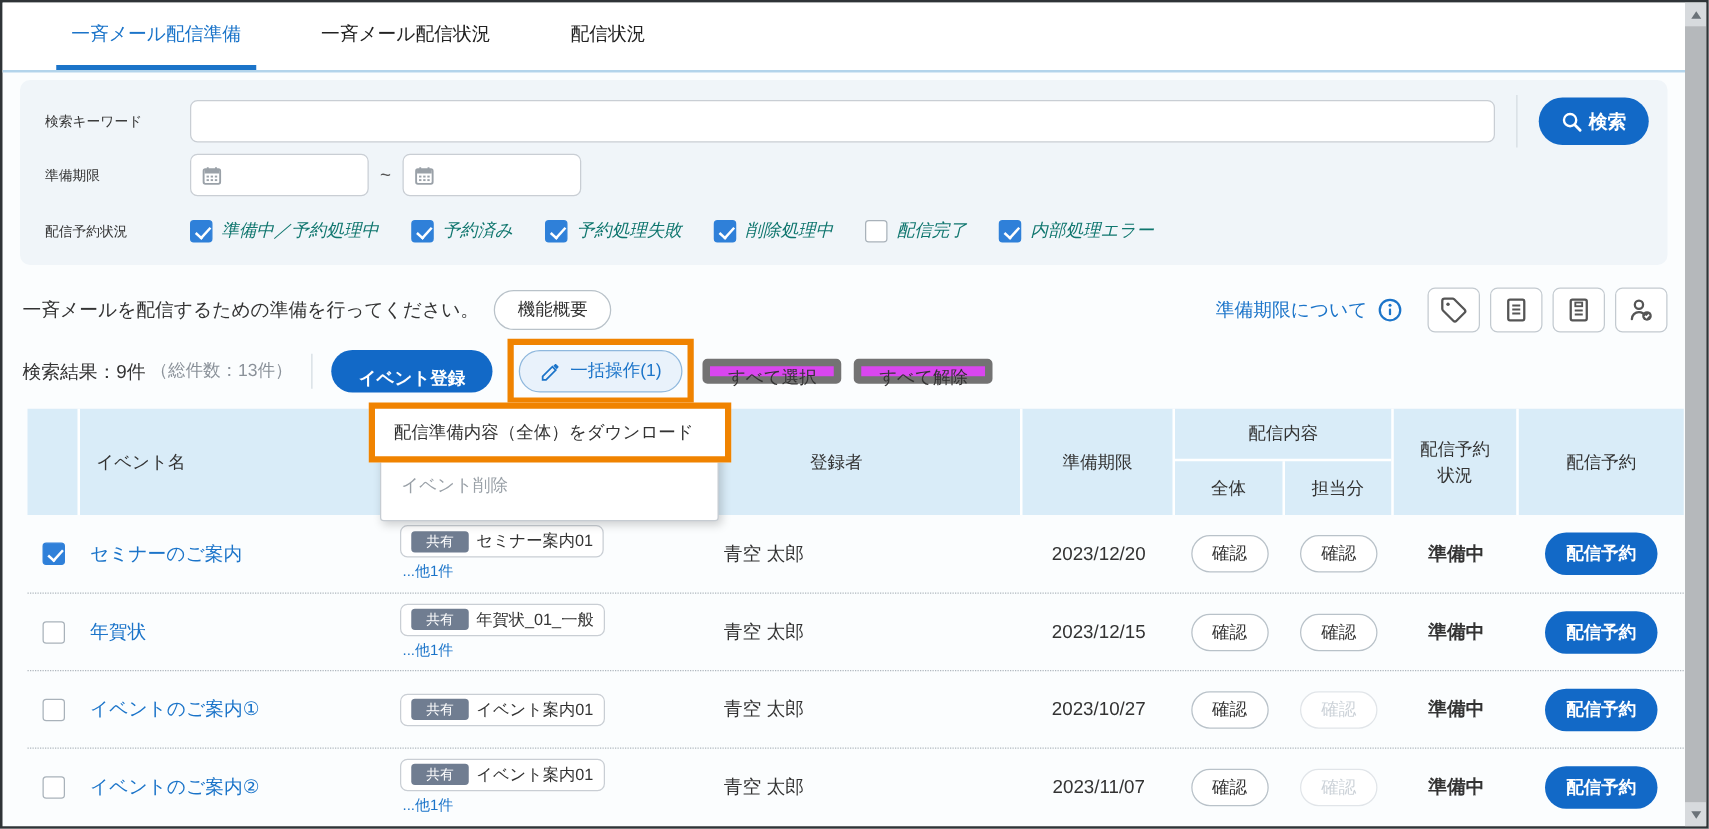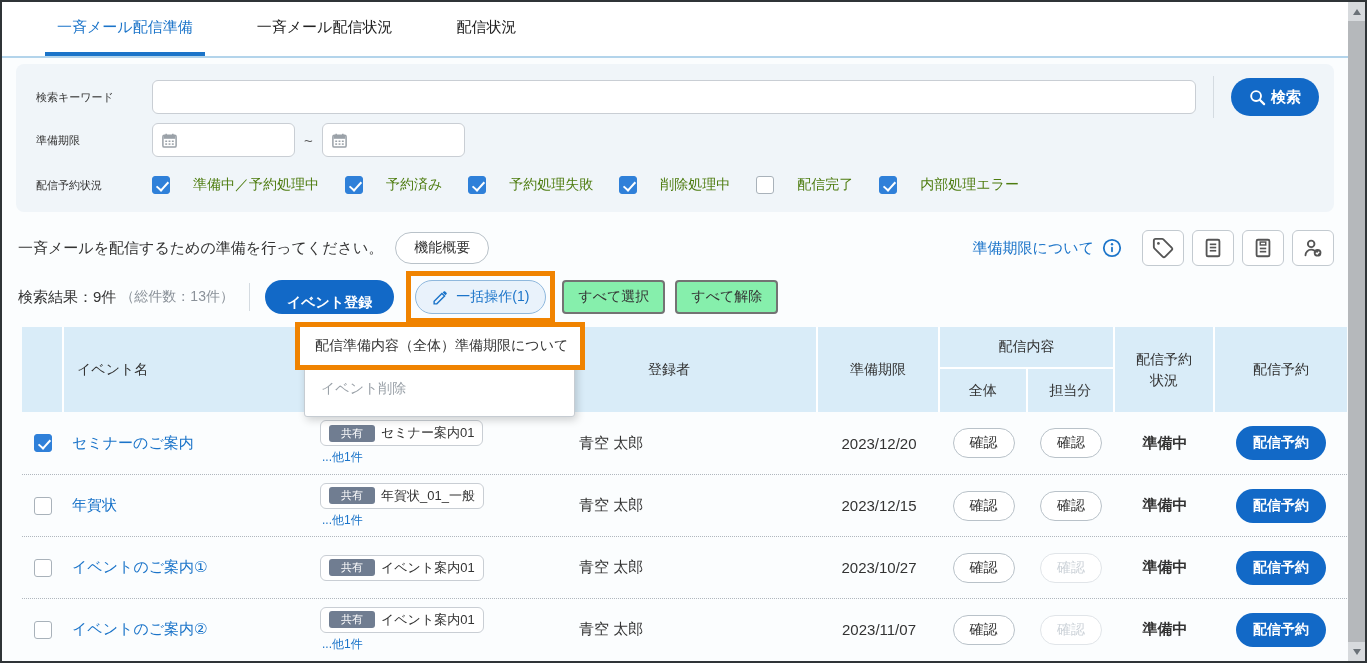--- a/index.html
+++ b/index.html
@@ -32,21 +32,21 @@
   .date-input { width:143px; height:34px; border:1px solid #c9ced4; border-radius:6px;
                 background:#fff; display:flex; align-items:center; padding-left:8px; }
   .tilde { margin:0 9px; font-size:15px; color:#555; }
   .frow3 { top:104px; height:34px; }
   .fitem { display:flex; align-items:center; margin-right:26px; }
   .cb { width:18px; height:18px; border:1px solid #a9b2ba; border-radius:3px; background:#fff;
         position:relative; flex:none; cursor:pointer; }
   .cb.on { background:#2f80d9; border-color:#2f80d9; }
   .cb.on::after { content:""; position:absolute; left:6px; top:2px; width:5px; height:10px;
                   border:solid #fff; border-width:0 2px 2px 0; transform:rotate(42deg); }
-  .cb-label { margin-left:23px; font-size:14px; color:#4d7c0f; }
+  .cb-label { margin-left:7px; font-size:14px; color:#0f766e;font-style:italic; }
 
   
   .intro { position:absolute; left:16px; top:222px; width:1316px; height:48px;
            display:flex; align-items:center; justify-content:space-between; }
   .intro-left { display:flex; align-items:center; font-size:15px; color:#333; }
   .btn-overview { height:32px; padding:0 18px; border:1px solid #b9c2c9; border-radius:16px;
                   background:#fff; font-size:14px; color:#333; margin-left:12px; cursor:pointer; }
   .intro-right { display:flex; align-items:center; }
   .deadline-link { color:#1b74c9; font-size:15px; cursor:pointer; }
   .info-icon { margin:0 12px 0 8px; display:flex; cursor:pointer; }
@@ -58,22 +58,22 @@
   .toolbar { position:absolute; left:16px; top:268px; height:54px; display:flex; align-items:center; }
   .result { font-size:15px; color:#333; }
   .total { font-size:14px; color:#8a9199; margin-left:4px; }
   .tdivider { width:1px; height:28px; background:#d4dbe1; margin:0 15px; }
   .btn-register { height:34px; padding:14px 22px; border:none; border-radius:17px; background:#1269c7;
                   color:#fff; font-size:14px; font-weight:bold; margin-right:12px; cursor:pointer; }
   .orange-wrap { border:5px solid #f08300; padding:4px; margin-right:7px; }
   .btn-bulk { height:34px; padding:0 16px; border:1px solid #8fb8dd; border-radius:17px;
               background:#e9f2fb; color:#1b74c9; font-size:14px; display:flex; align-items:center;
               gap:7px; cursor:pointer; }
-  .btn-plain { height:34px; padding:0 14px; border:2px solid #737373; border-radius:4px;
-               background:#86efac; font-size:14px; color:#333; margin-right:10px; cursor:pointer; }
+  .btn-plain { height:20px; padding:0 14px; border:6px solid #737373; border-radius:4px;
+               background:#d946ef; font-size:14px; color:#333; margin-right:10px; cursor:pointer; }
 
   
   .table { position:absolute; left:20px; top:325px; width:1325px; }
   .thead { display:flex; background:#d9ecf8; height:85px; font-size:14px; color:#333; }
   .th { display:flex; align-items:center; justify-content:center; border-right:2px solid #fff; }
   .th-check { width:42px; }
   .th-name { width:458px; justify-content:flex-start; padding-left:13px; }
   .th-reg { width:296px; }
   .th-dl { width:122px; }
   .th-group { width:175px; display:flex; flex-direction:column; align-items:stretch;
@@ -423,21 +423,21 @@
     <div class="td-rv">
             <button class="blue-btn">配信予約</button>
           </div>
   </div>
 </div>
   </div>
 
   <div class="dropdown">
     <div class="menu-item disabled">イベント削除</div>
   </div>
-  <div class="orange-menu">配信準備内容（全体）準備期限について</div>
+  <div class="orange-menu">配信準備内容（全体）をダウンロード</div>
 
   <div class="sbar">
     <div class="sbtn up">
         <div class="tri-up"></div>
       </div>
     <div class="sthumb"></div>
     <div class="sbtn down">
         <div class="tri-down"></div>
       </div>
   </div>

